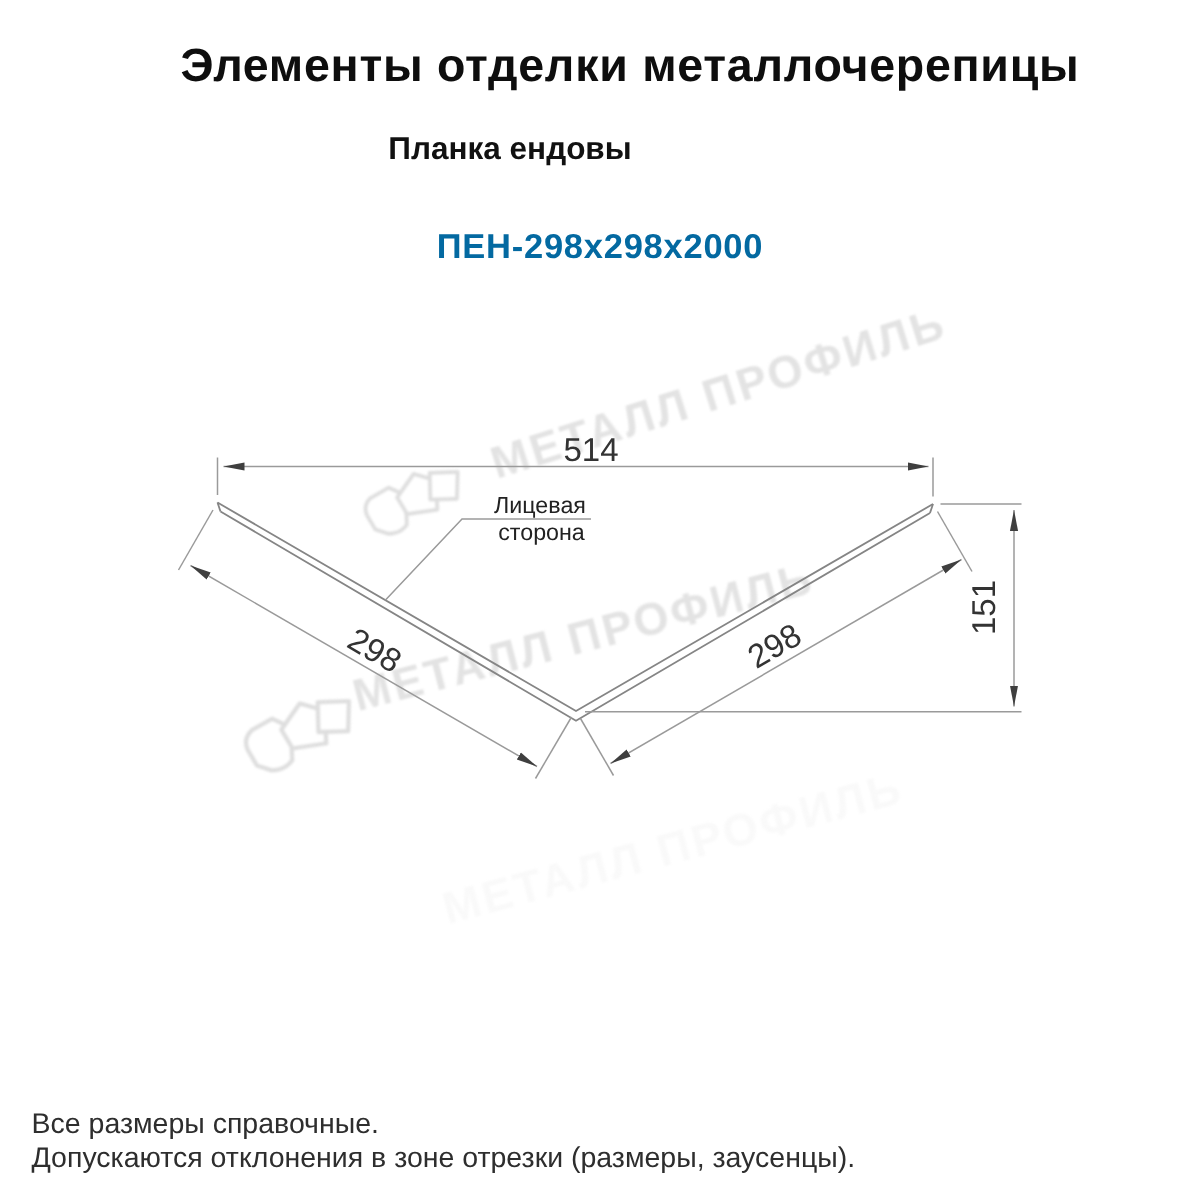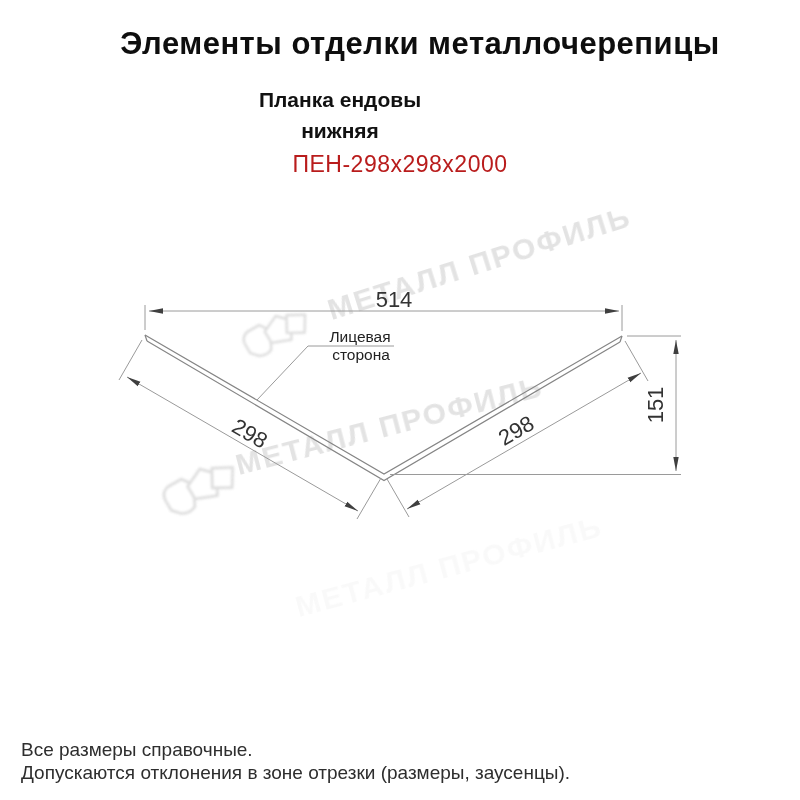--- a/index.html
+++ b/index.html
@@ -11,21 +11,21 @@
   .title{
     top:26px;left:0;width:800px;text-align:center;
     font-size:31px;font-weight:bold;color:#0e0e0e;letter-spacing:0.5px;margin-left:20px;
   }
   .subtitle{
     top:84px;left:0;width:680px;text-align:center;
     font-size:21px;font-weight:bold;color:#111;line-height:31px;
   }
   .model{
     top:151px;left:0;width:800px;text-align:center;
-    font-size:23px;font-weight:normal;color:#b91c1c;letter-spacing:0.5px;
+    font-size:23px;font-weight:bold;color:#0369a1;letter-spacing:0.5px;
   }
   .footnotes{
     left:21px;top:738px;font-size:19px;color:#2e2e2e;line-height:23px;
   }
   
   .wm-text{
     font-size:30px;font-weight:bold;letter-spacing:2px;color:#e3e3e3;
     white-space:nowrap;filter:blur(0.7px);transform-origin:left bottom;
     height:30px;line-height:30px;
   }
@@ -109,21 +109,20 @@
     <g>
       <polyline points="257,400 308,346 394,346" stroke="#9a9a9a" stroke-width="1" fill="none"></polyline>
       <text class="lbltxt" x="360" y="342" text-anchor="middle">Лицевая</text>
       <text class="lbltxt" x="361" y="360" text-anchor="middle">сторона</text>
     </g>
   </svg>
 
   <div class="abs title">Элементы отделки металлочерепицы</div>
   <div class="abs subtitle">
     <div>Планка ендовы</div>
-    <div>нижняя</div>
   </div>
   <div class="abs model">ПЕН-298х298х2000</div>
 
   <div class="abs footnotes">
     <div>Все размеры справочные.</div>
     <div>Допускаются отклонения в зоне отрезки (размеры, заусенцы).</div>
   </div>
 
 </div>
 

